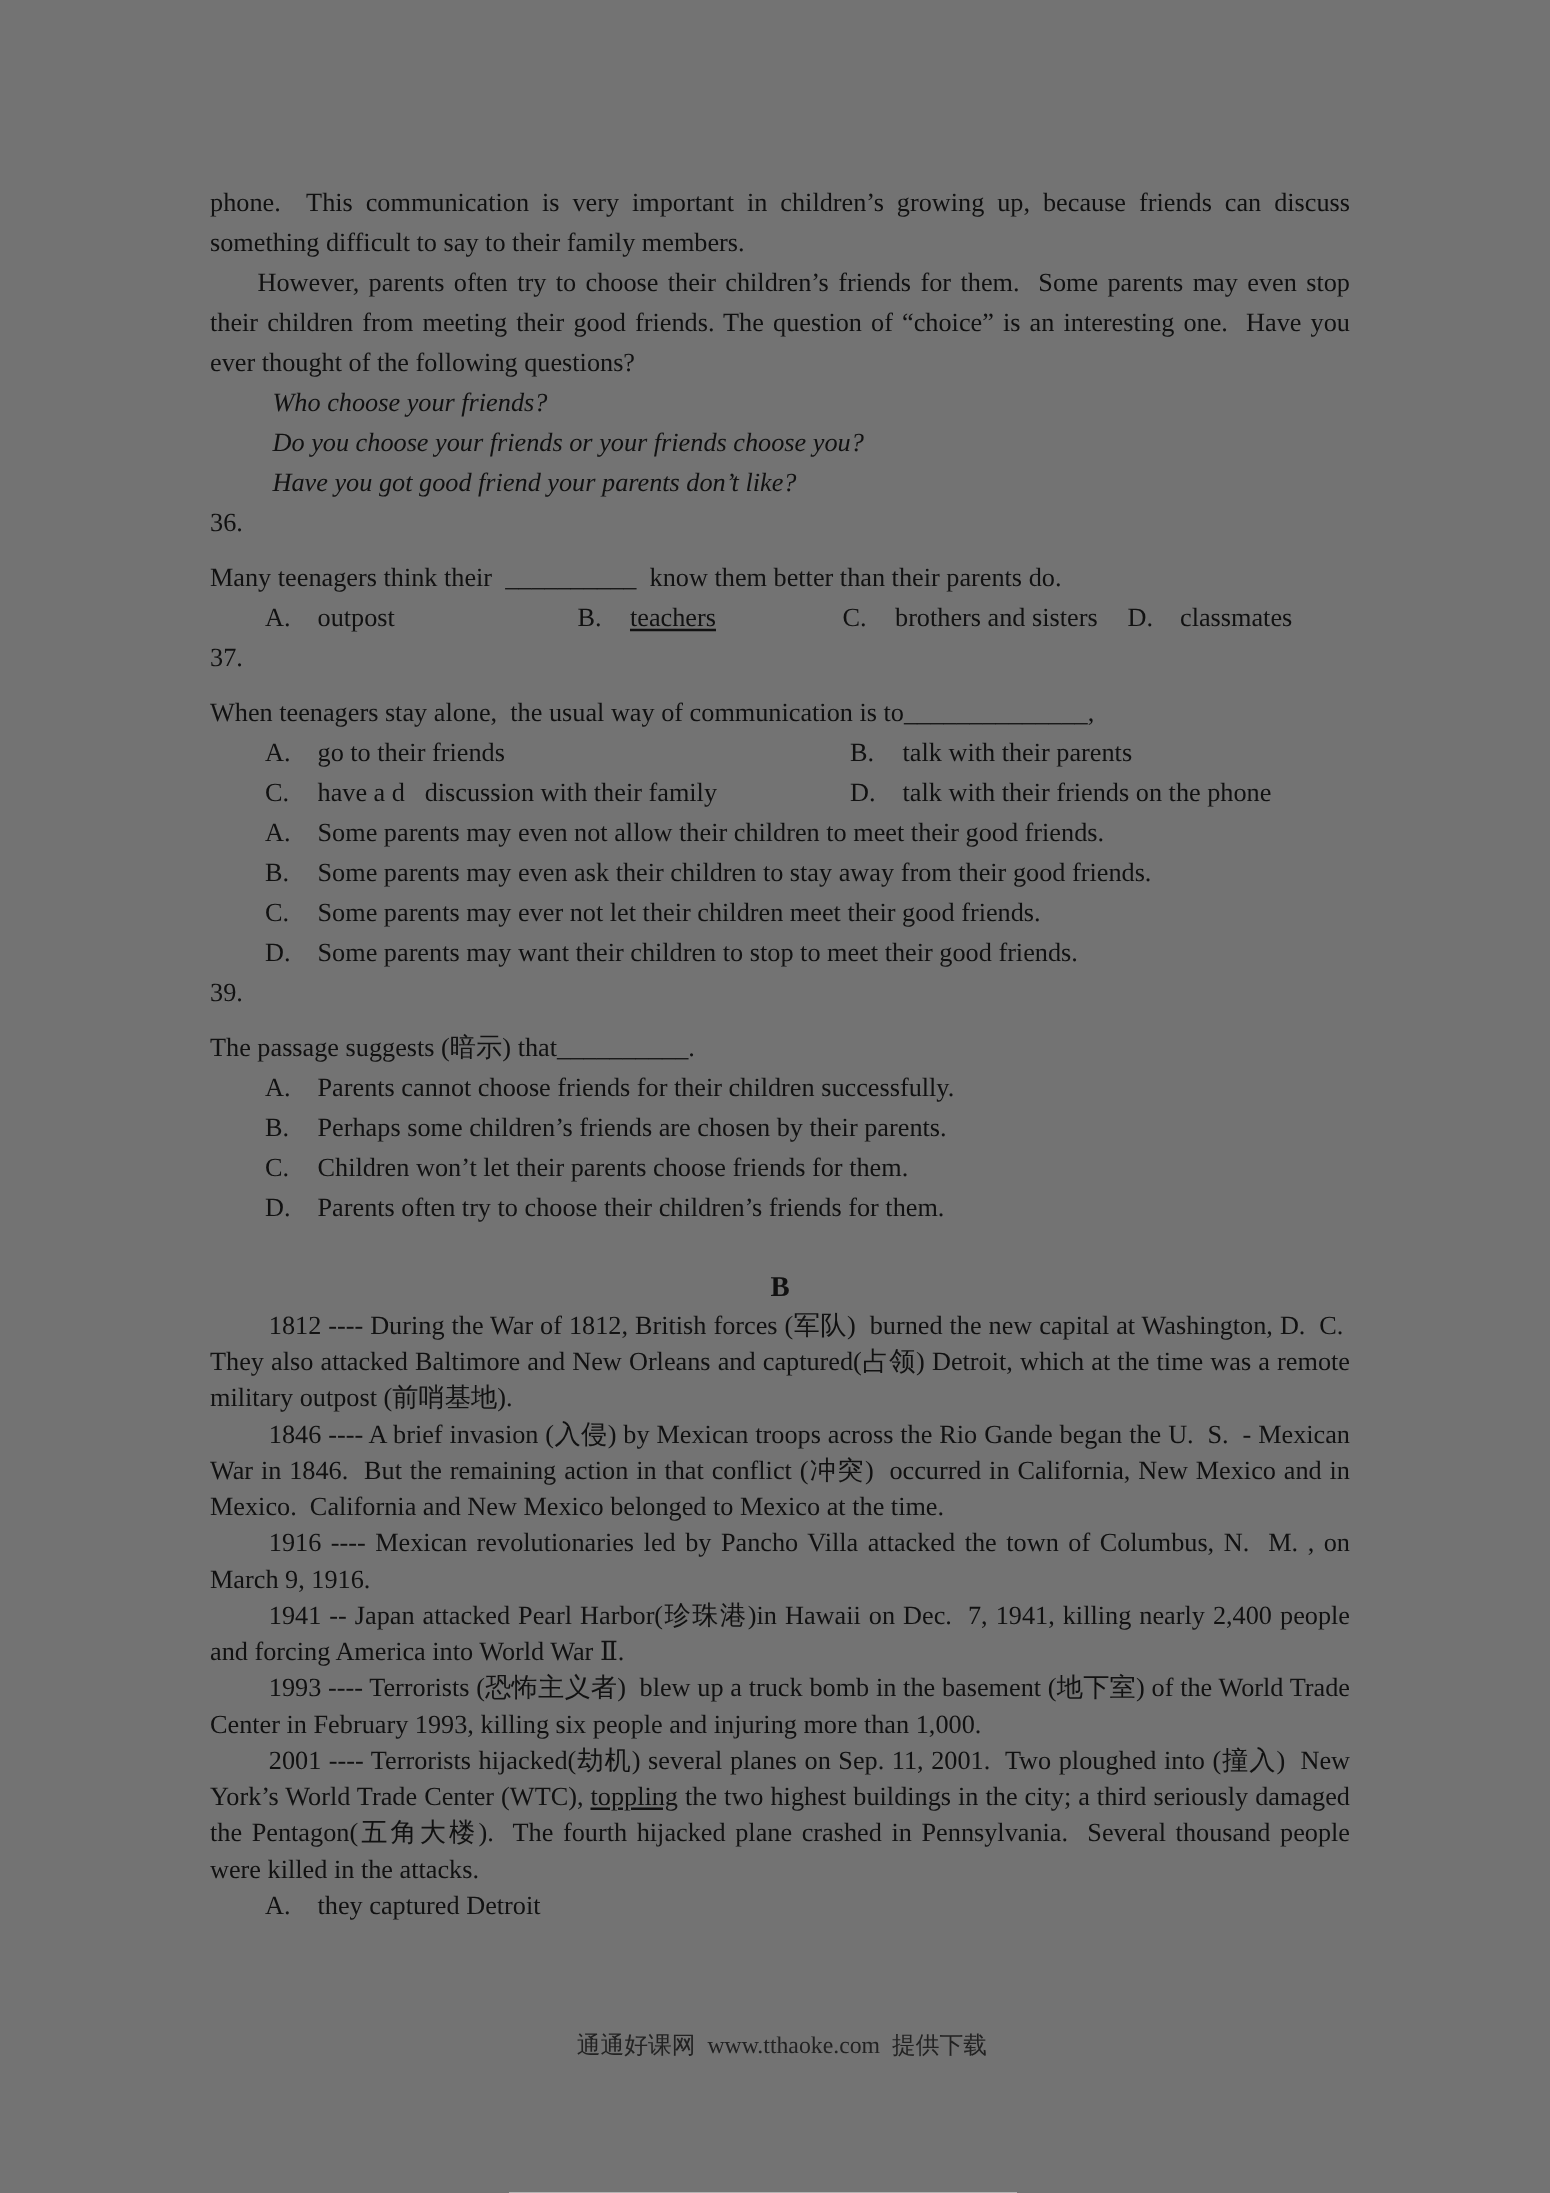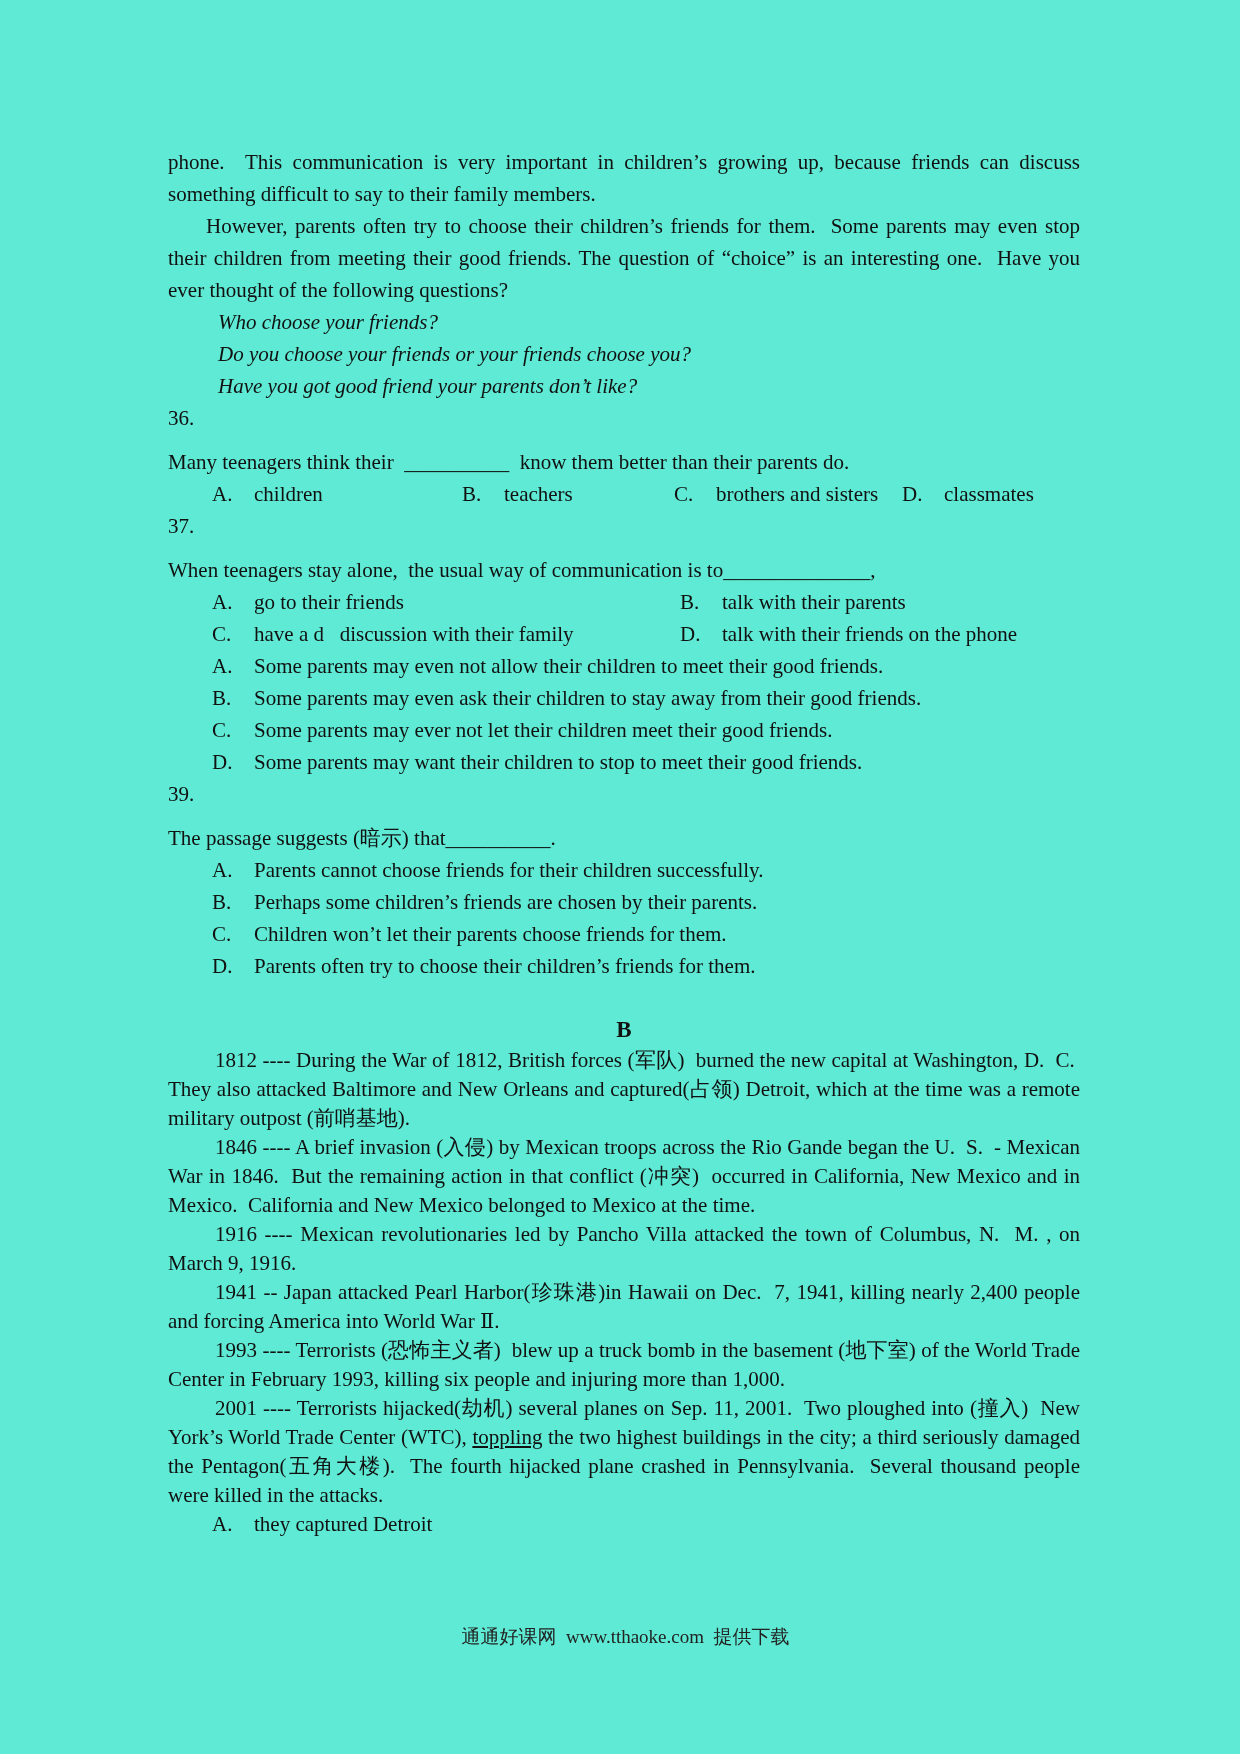--- a/index.html
+++ b/index.html
@@ -1,20 +1,20 @@
 <!DOCTYPE html>
 <html><head>
 <meta charset="utf-8">
 <style>
   * { margin:0; padding:0; box-sizing:border-box; }
   html,body { background:#e8e8e8; }
   .page {
     position:relative;
     width:1240px; height:1754px;
-    background:#5eead4;
+    background:#737373;
     margin:0 auto;
     font-family:"Liberation Serif","DejaVu Serif",serif;
     font-size:21px;
     color:#111111;
     overflow:hidden;
   }
   .content {
     position:absolute;
     left:168px; top:146px;
     width:912px;
@@ -24,21 +24,21 @@
   .indent { text-indent:38px; }
   .italic-q { margin-left:50px; font-style:italic;font-family:Liberation Serif, serif; }
   .q { display:flex;flex-direction:column; }
   .qnum { flex:0 0 44px; }
   .qbody { flex:1; text-align:justify; }
   .opts { margin-left:44px; }
   .opt-line { display:flex; }
   .olabel { flex:0 0 42px; }
   .row4 { display:flex; }
   .row4 .c1 { width:250px; }
-  .row4 .c2 { width:212px; }
+  .row4 .c2 { width:212px;text-decoration:underline; }
   .row4 .c3 { width:228px; }
   .row4 .c4 { flex:1; }
   .ol-inline { display:inline-block; width:42px; }
   .grid2 { display:grid; grid-template-columns:468px 1fr; }
   .section-b { line-height:29px; margin-top:32px; }
   .center { text-align:center; }
   .b-letter { font-weight:bold; font-size:23px; line-height:32px; }
   .b-title { font-weight:bold; font-size:22px; line-height:32px; margin-bottom:2px; }
   .bp { text-align:justify; text-indent:47px; }
   .uline { text-decoration:underline; }
@@ -61,21 +61,21 @@
     <p class="just indent">However, parents often try to choose their children’s friends for them.&nbsp; Some parents may even stop their children from meeting their good friends. The question of “choice” is an interesting one.&nbsp; Have you ever thought of the following questions?</p>
     <div class="italic-q">Who choose your friends?</div>
     <div class="italic-q">Do you choose your friends or your friends choose you?</div>
     <div class="italic-q">Have you got good friend your parents don’t like?</div>
 
     <div class="q">
       <span class="qnum">36.</span>
       <span class="qbody">Many teenagers think their &nbsp;__________&nbsp; know them better than their parents do.</span>
     </div>
     <div class="opts row4">
-      <span class="c1"><span class="ol-inline">A.</span><span>children</span></span>
+      <span class="c1"><span class="ol-inline">A.</span><span>outpost</span></span>
       <span class="c2"><span class="ol-inline">B.</span><span>teachers</span></span>
       <span class="c3"><span class="ol-inline">C.</span><span>brothers and sisters</span></span>
       <span class="c4"><span class="ol-inline">D.</span><span>classmates</span></span>
     </div>
 
     <div class="q">
       <span class="qnum">37.</span>
       <span class="qbody">When teenagers stay alone,&nbsp; the usual way of communication is to______________,</span>
     </div>
     <div class="opts grid2">

